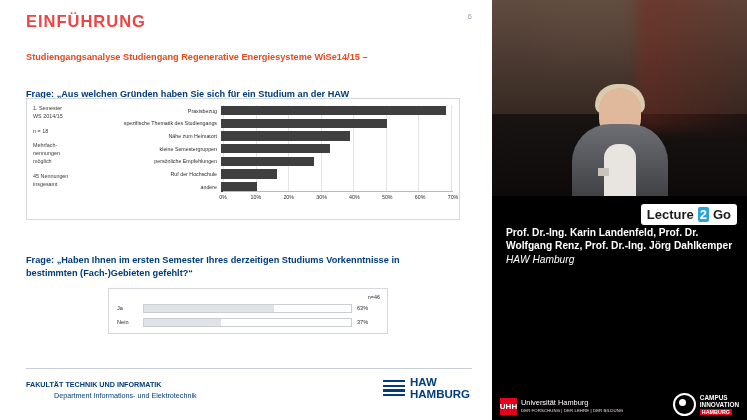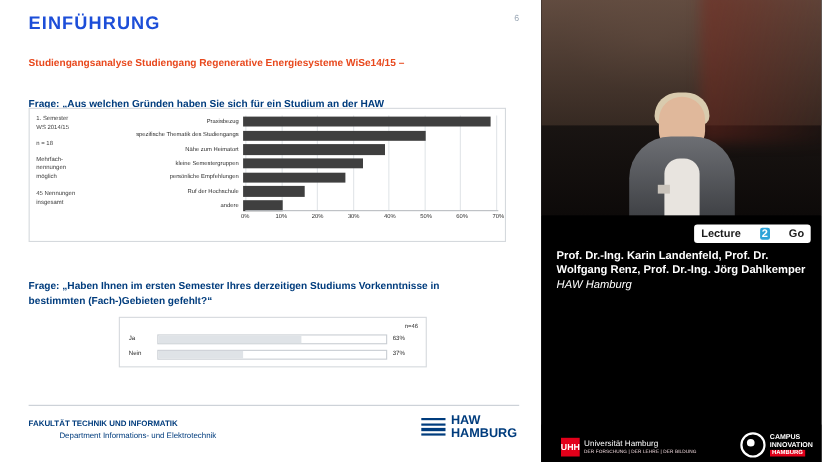--- a/index.html
+++ b/index.html
@@ -26,21 +26,21 @@
     height: 420px;
     background: #ffffff;
     box-sizing: border-box;
   }
   .slide-title {
     position: absolute;
     left: 26px;
     top: 12px;
     font-size: 16.5px;
     font-weight: bold;
-    color: #1d4ed8;
+    color: #ef4444;
     letter-spacing: 0.06em;
   }
   .slide-number {
     position: absolute;
     right: 20px;
     top: 12px;
     font-size: 8px;
     color: #9aa7b5;
   }
   .block1-line1 {
@@ -370,27 +370,27 @@
     color: #ffffff;
     box-sizing: border-box;
     padding: 30px 12px 10px 14px;
   }
   .lecture2go {
     position: absolute;
     right: 10px;
     top: 8px;
     background: #ffffff;
     color: #1c1c1c;
-    font-size: 10px;
+    font-size: 13px;
     font-weight: bold;
     padding: 3px 6px;
     border-radius: 3px;
     display: flex;
     align-items: center;
-    gap: 17px;
+    gap: 4px;
   }
   .lecture2go .two {
     background: #2da3d8;
     color: #ffffff;
     border-radius: 2px;
     padding: 0 2px;
   }
   .names {
     font-size: 10.2px;
     font-weight: bold;
@@ -410,21 +410,21 @@
   .logo-row {
     position: absolute;
     left: 0;
     bottom: 0;
     width: 255px;
     height: 34px;
     background: #000000;
   }
   .uhh-logo {
     position: absolute;
-    left: 18px;
+    left: 8px;
     bottom: 5px;
     display: flex;
     align-items: flex-start;
     gap: 4px;
   }
   .uhh-mark {
     width: 17px;
     height: 17px;
     background: #e2001a;
     color: #ffffff;

